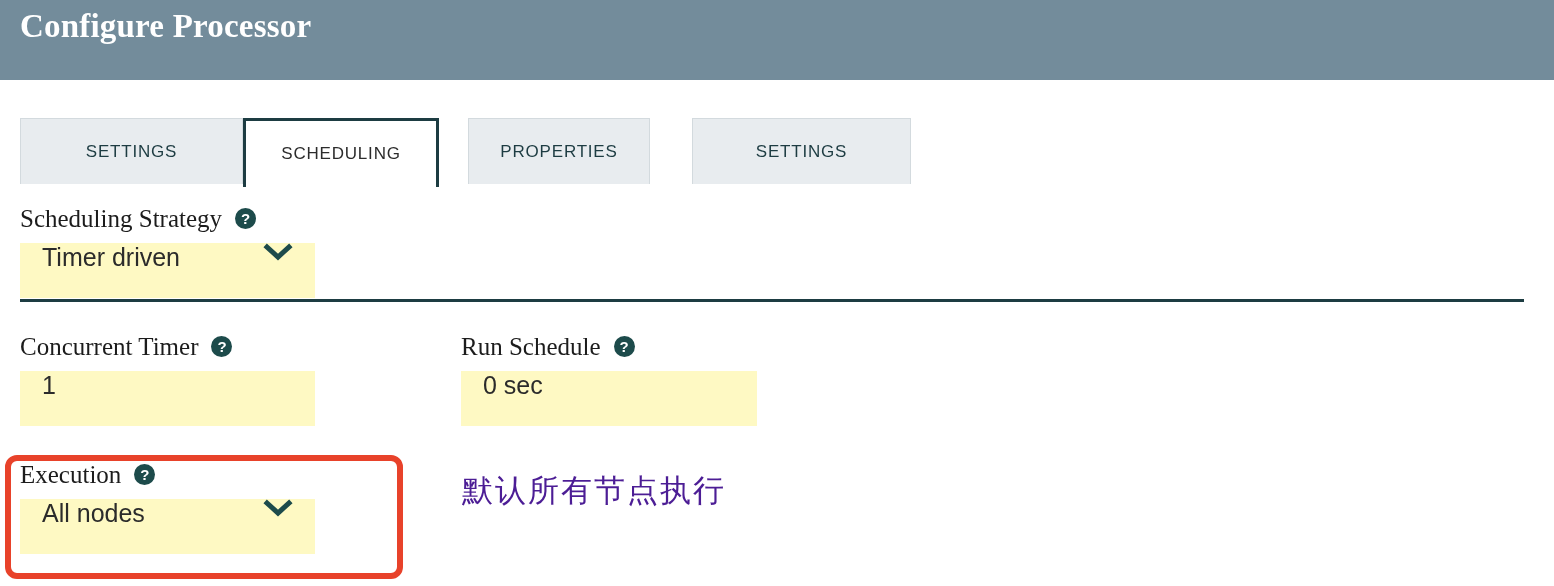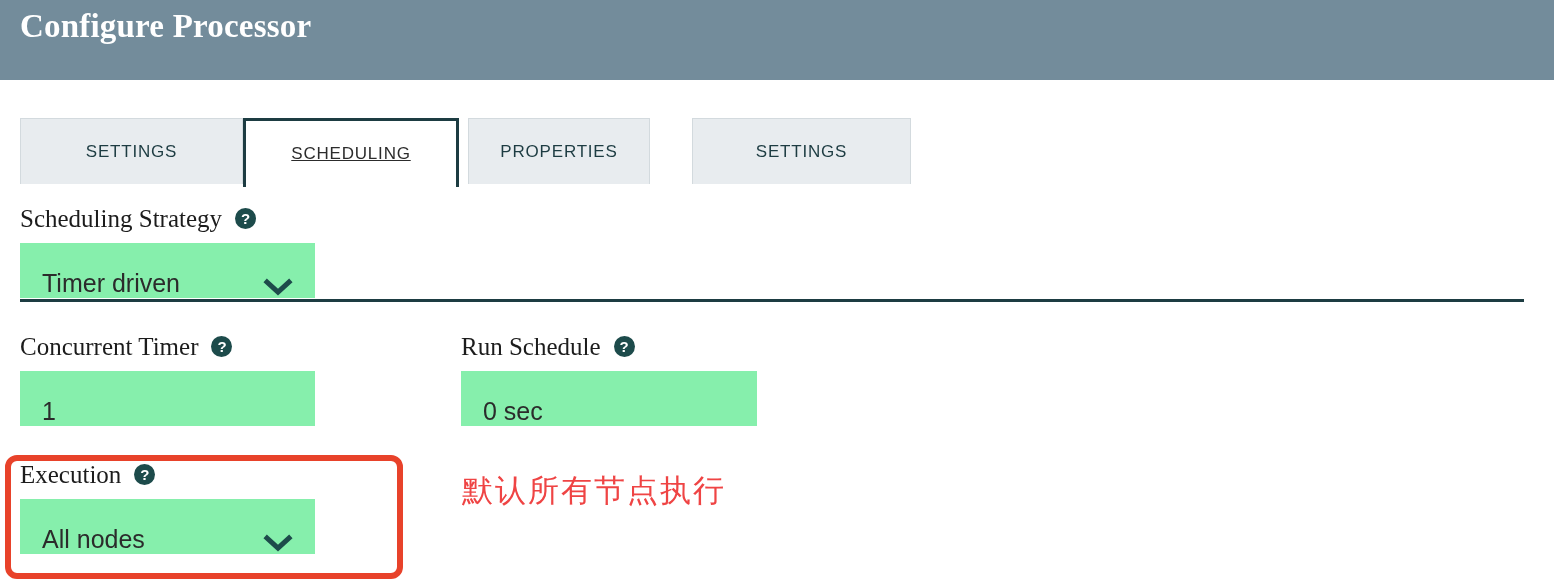--- a/index.html
+++ b/index.html
@@ -75,21 +75,21 @@
   }
   .tab.active {
     background: #ffffff;
     border: 3px solid #1d3c42;
     border-bottom: none;
     color: #2c2c2c;
     height: 69px;
     z-index: 5;
   }
   #tab-0 { left: 20px;  width: 223px; }
-  #tab-1 { left: 243px; width: 216px; text-decoration: underline; }
+  #tab-1 { left: 243px; width: 196px; }
   #tab-2 { left: 468px; width: 182px; }
   #tab-3 { left: 692px; width: 219px; }
 
   
   .form-area {
     position: absolute;
     left: 0;
     top: 188px;
     width: 1554px;
     height: 398px;
@@ -120,23 +120,23 @@
     font-size: 15px;
     font-weight: bold;
     line-height: 21px;
     text-align: center;
     cursor: pointer;
     flex: 0 0 auto;
   }
   .control {
     margin-top: 11px;
     height: 55px;
-    background: #86efac;
+    background: #fef9c3;
     display: flex;
-    align-items: flex-end;
+    align-items: flex-start;
     box-sizing: border-box;
     padding: 0 14px 0 22px;
     font-family: "Liberation Sans", sans-serif;
     font-size: 25px;
     color: #2b2b2b;
   }
   .control.select {
     justify-content: space-between;
     cursor: pointer;
   }
@@ -171,21 +171,21 @@
     border-radius: 12px;
     box-sizing: border-box;
     pointer-events: none;
   }
   .annotation-text {
     position: absolute;
     left: 462px;
     top: 470px;
     font-family: "DejaVu Sans", sans-serif;
     font-size: 31px;
-    color: #ef4444;
+    color: #4c1d95;
     letter-spacing: 2px;
     white-space: nowrap;
   }
 </style>
 </head>
 <body>
 
 <div class="dialog-header">
   <div class="dialog-title">Configure Processor</div>
 </div>

